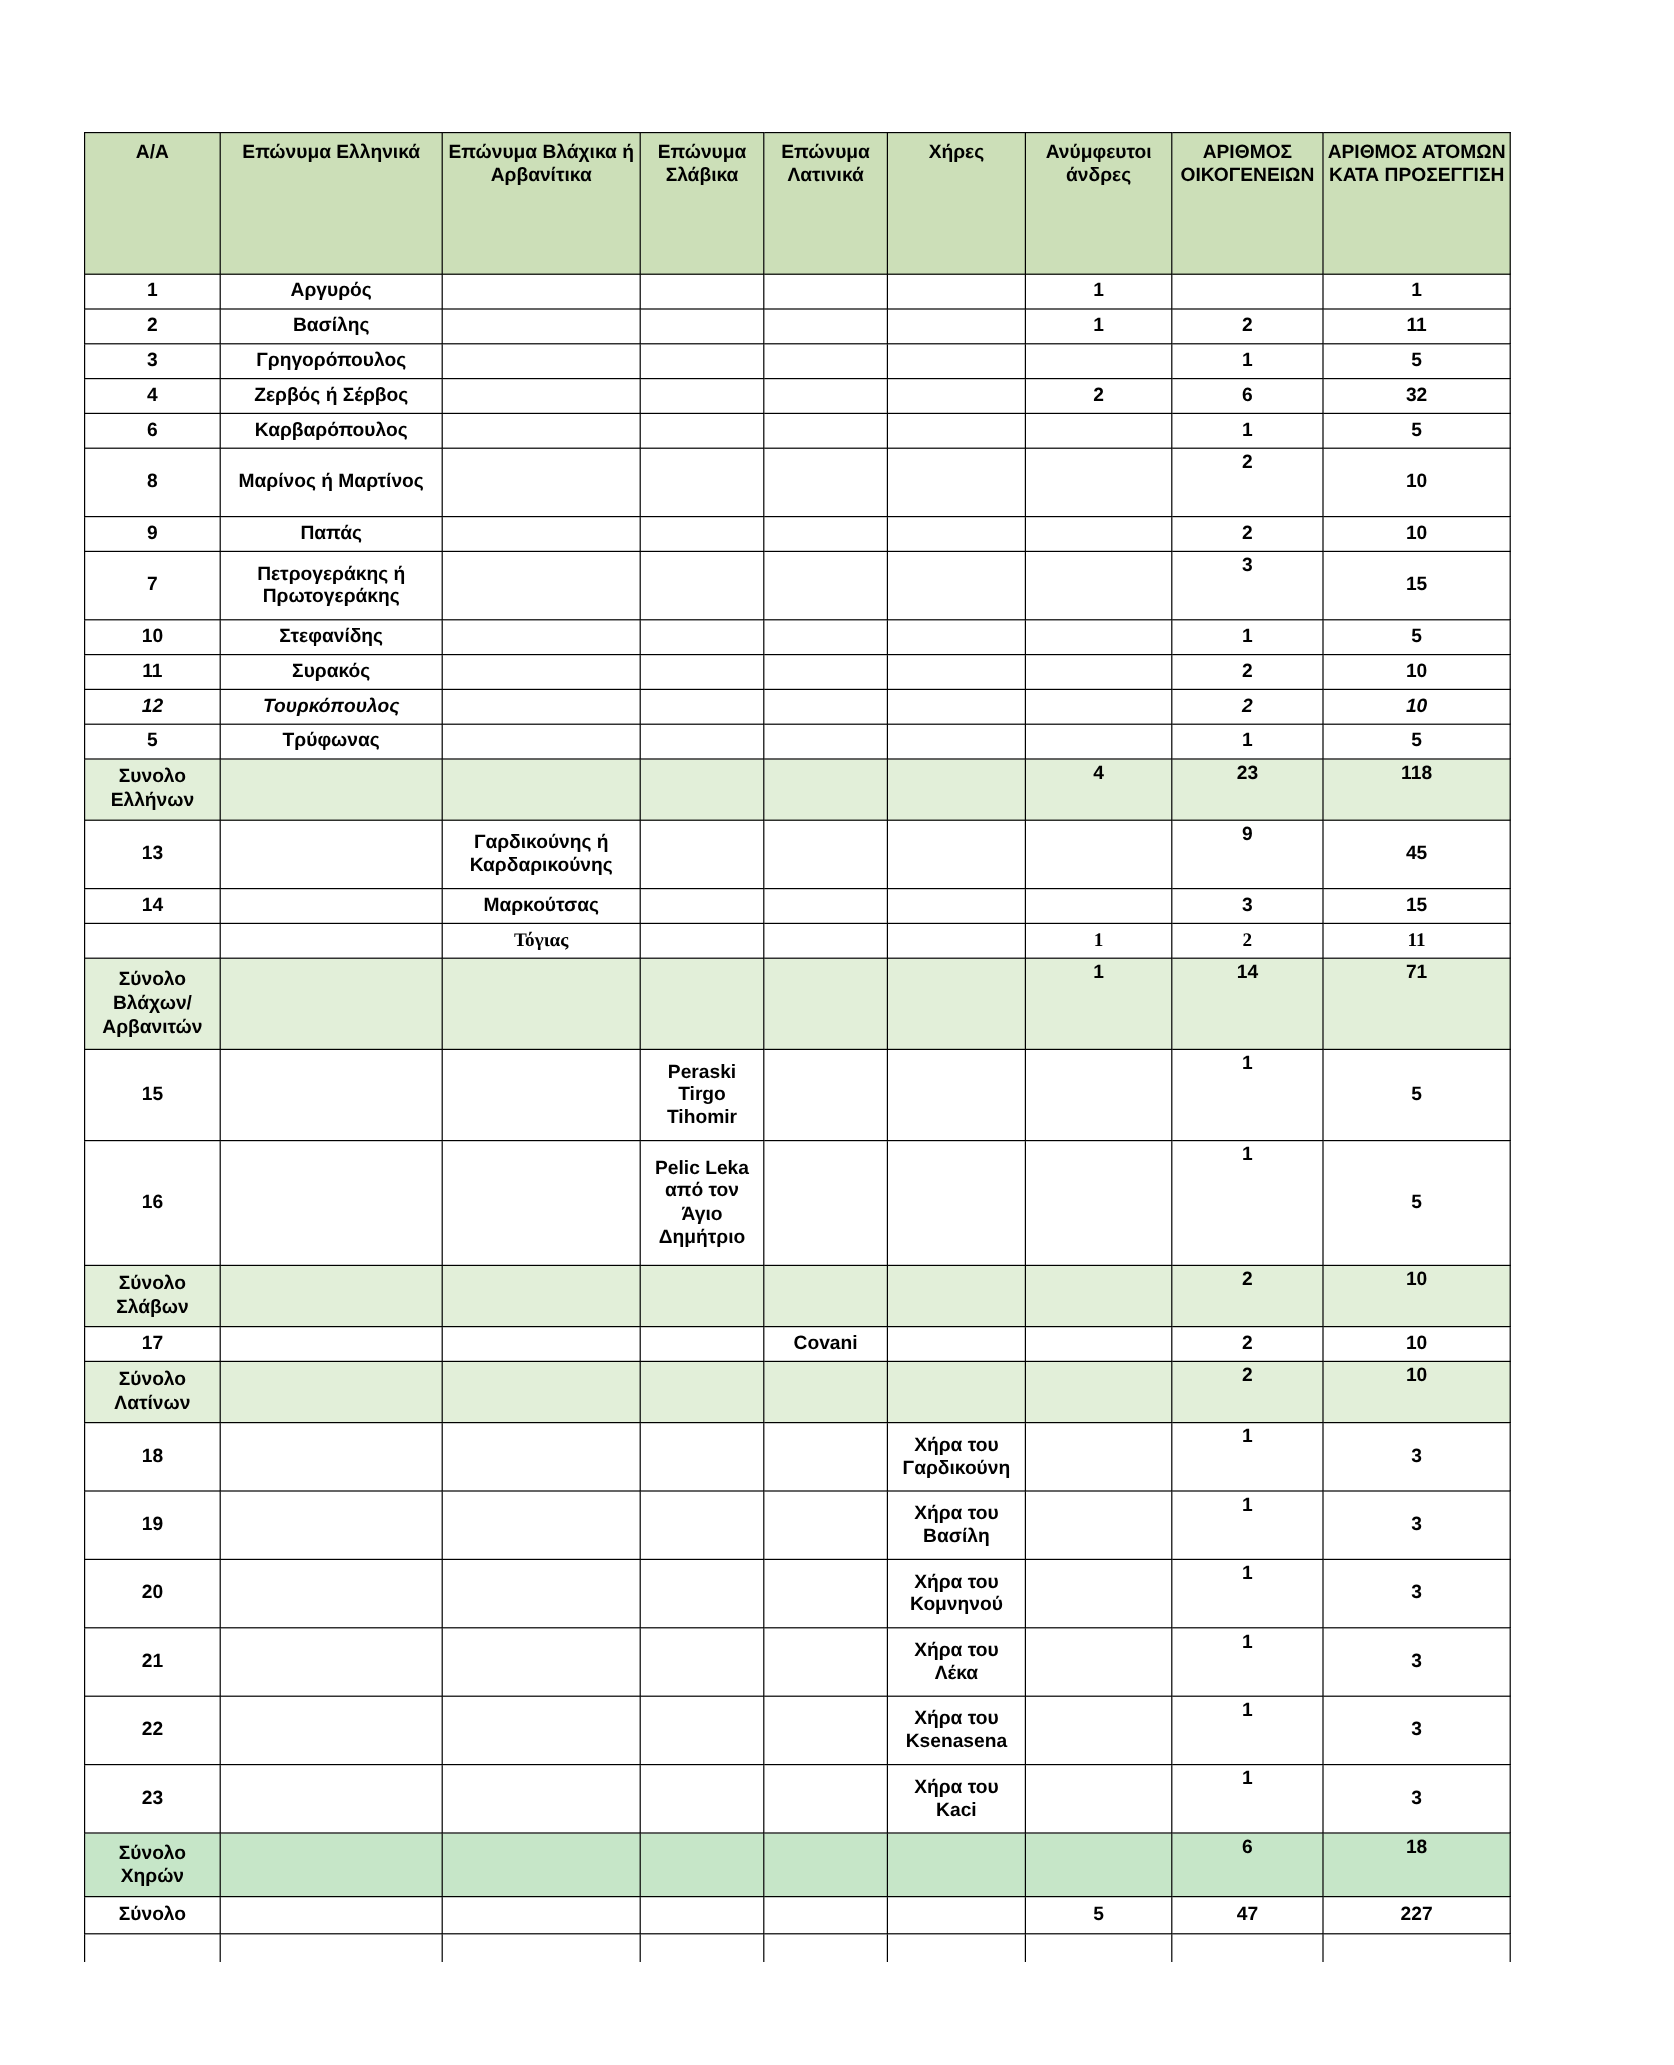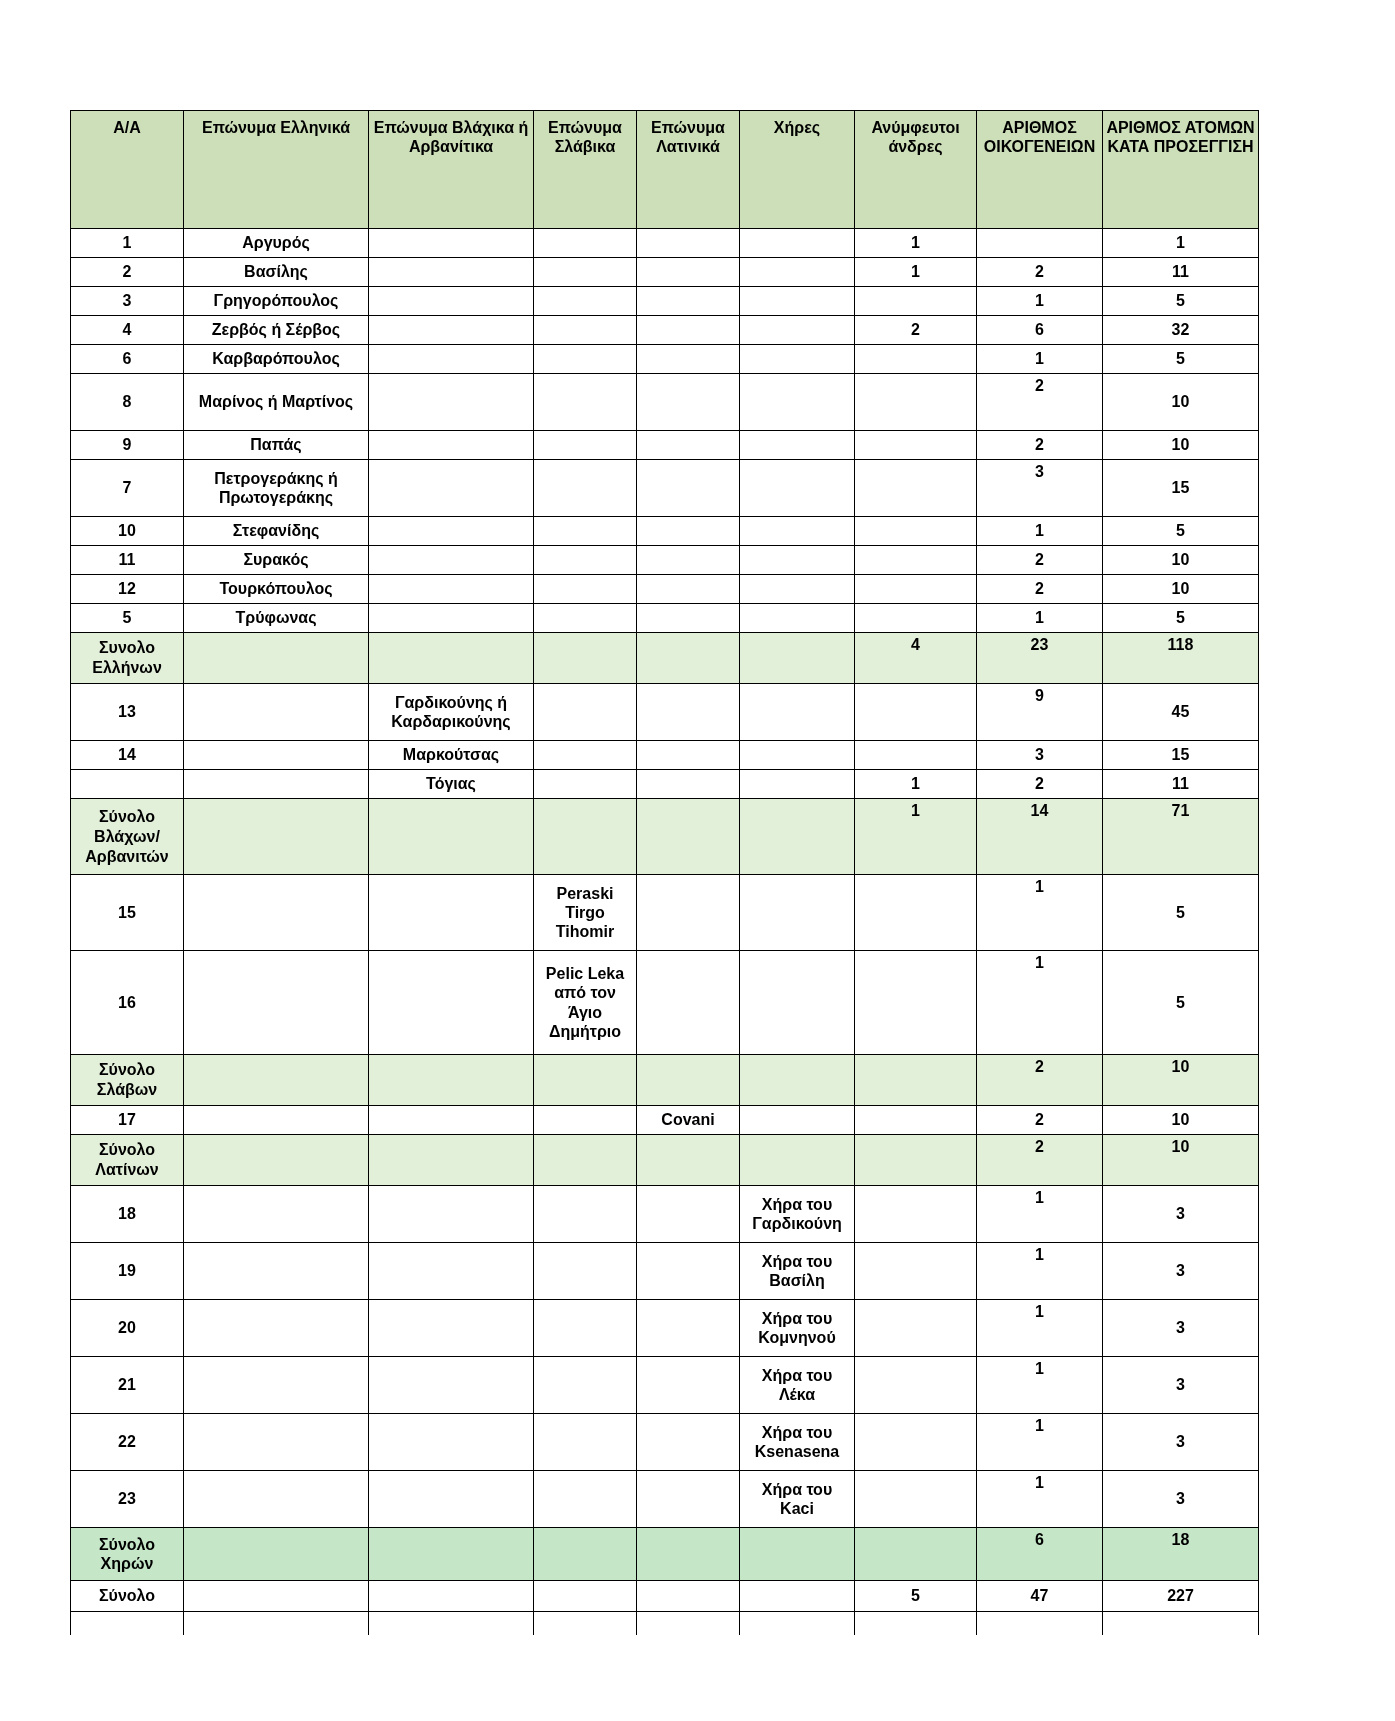--- a/index.html
+++ b/index.html
@@ -215,21 +215,21 @@
           <td>11</td>
           <td>Συρακός</td>
           <td class="empty"></td>
           <td class="empty"></td>
           <td class="empty"></td>
           <td class="empty"></td>
           <td class="num empty"></td>
           <td class="num">2</td>
           <td class="num">10</td>
         </tr>
-        <tr class="data" style="height: 24px;">
+        <tr class="data" style="height: 24px; font-style: italic;">
           <td>12</td>
           <td>Τουρκόπουλος</td>
           <td class="empty"></td>
           <td class="empty"></td>
           <td class="empty"></td>
           <td class="empty"></td>
           <td class="num empty"></td>
           <td class="num">2</td>
           <td class="num">10</td>
         </tr>
@@ -270,21 +270,21 @@
           <td>14</td>
           <td class="empty"></td>
           <td>Μαρκούτσας</td>
           <td class="empty"></td>
           <td class="empty"></td>
           <td class="empty"></td>
           <td class="num empty"></td>
           <td class="num">3</td>
           <td class="num">15</td>
         </tr>
-        <tr class="data" style="height: 24px;">
+        <tr class="data" style="height: 24px; font-family: Liberation Serif, serif;">
           <td class="empty"></td>
           <td class="empty"></td>
           <td>Τόγιας</td>
           <td class="empty"></td>
           <td class="empty"></td>
           <td class="empty"></td>
           <td class="num">1</td>
           <td class="num">2</td>
           <td class="num">11</td>
         </tr>

